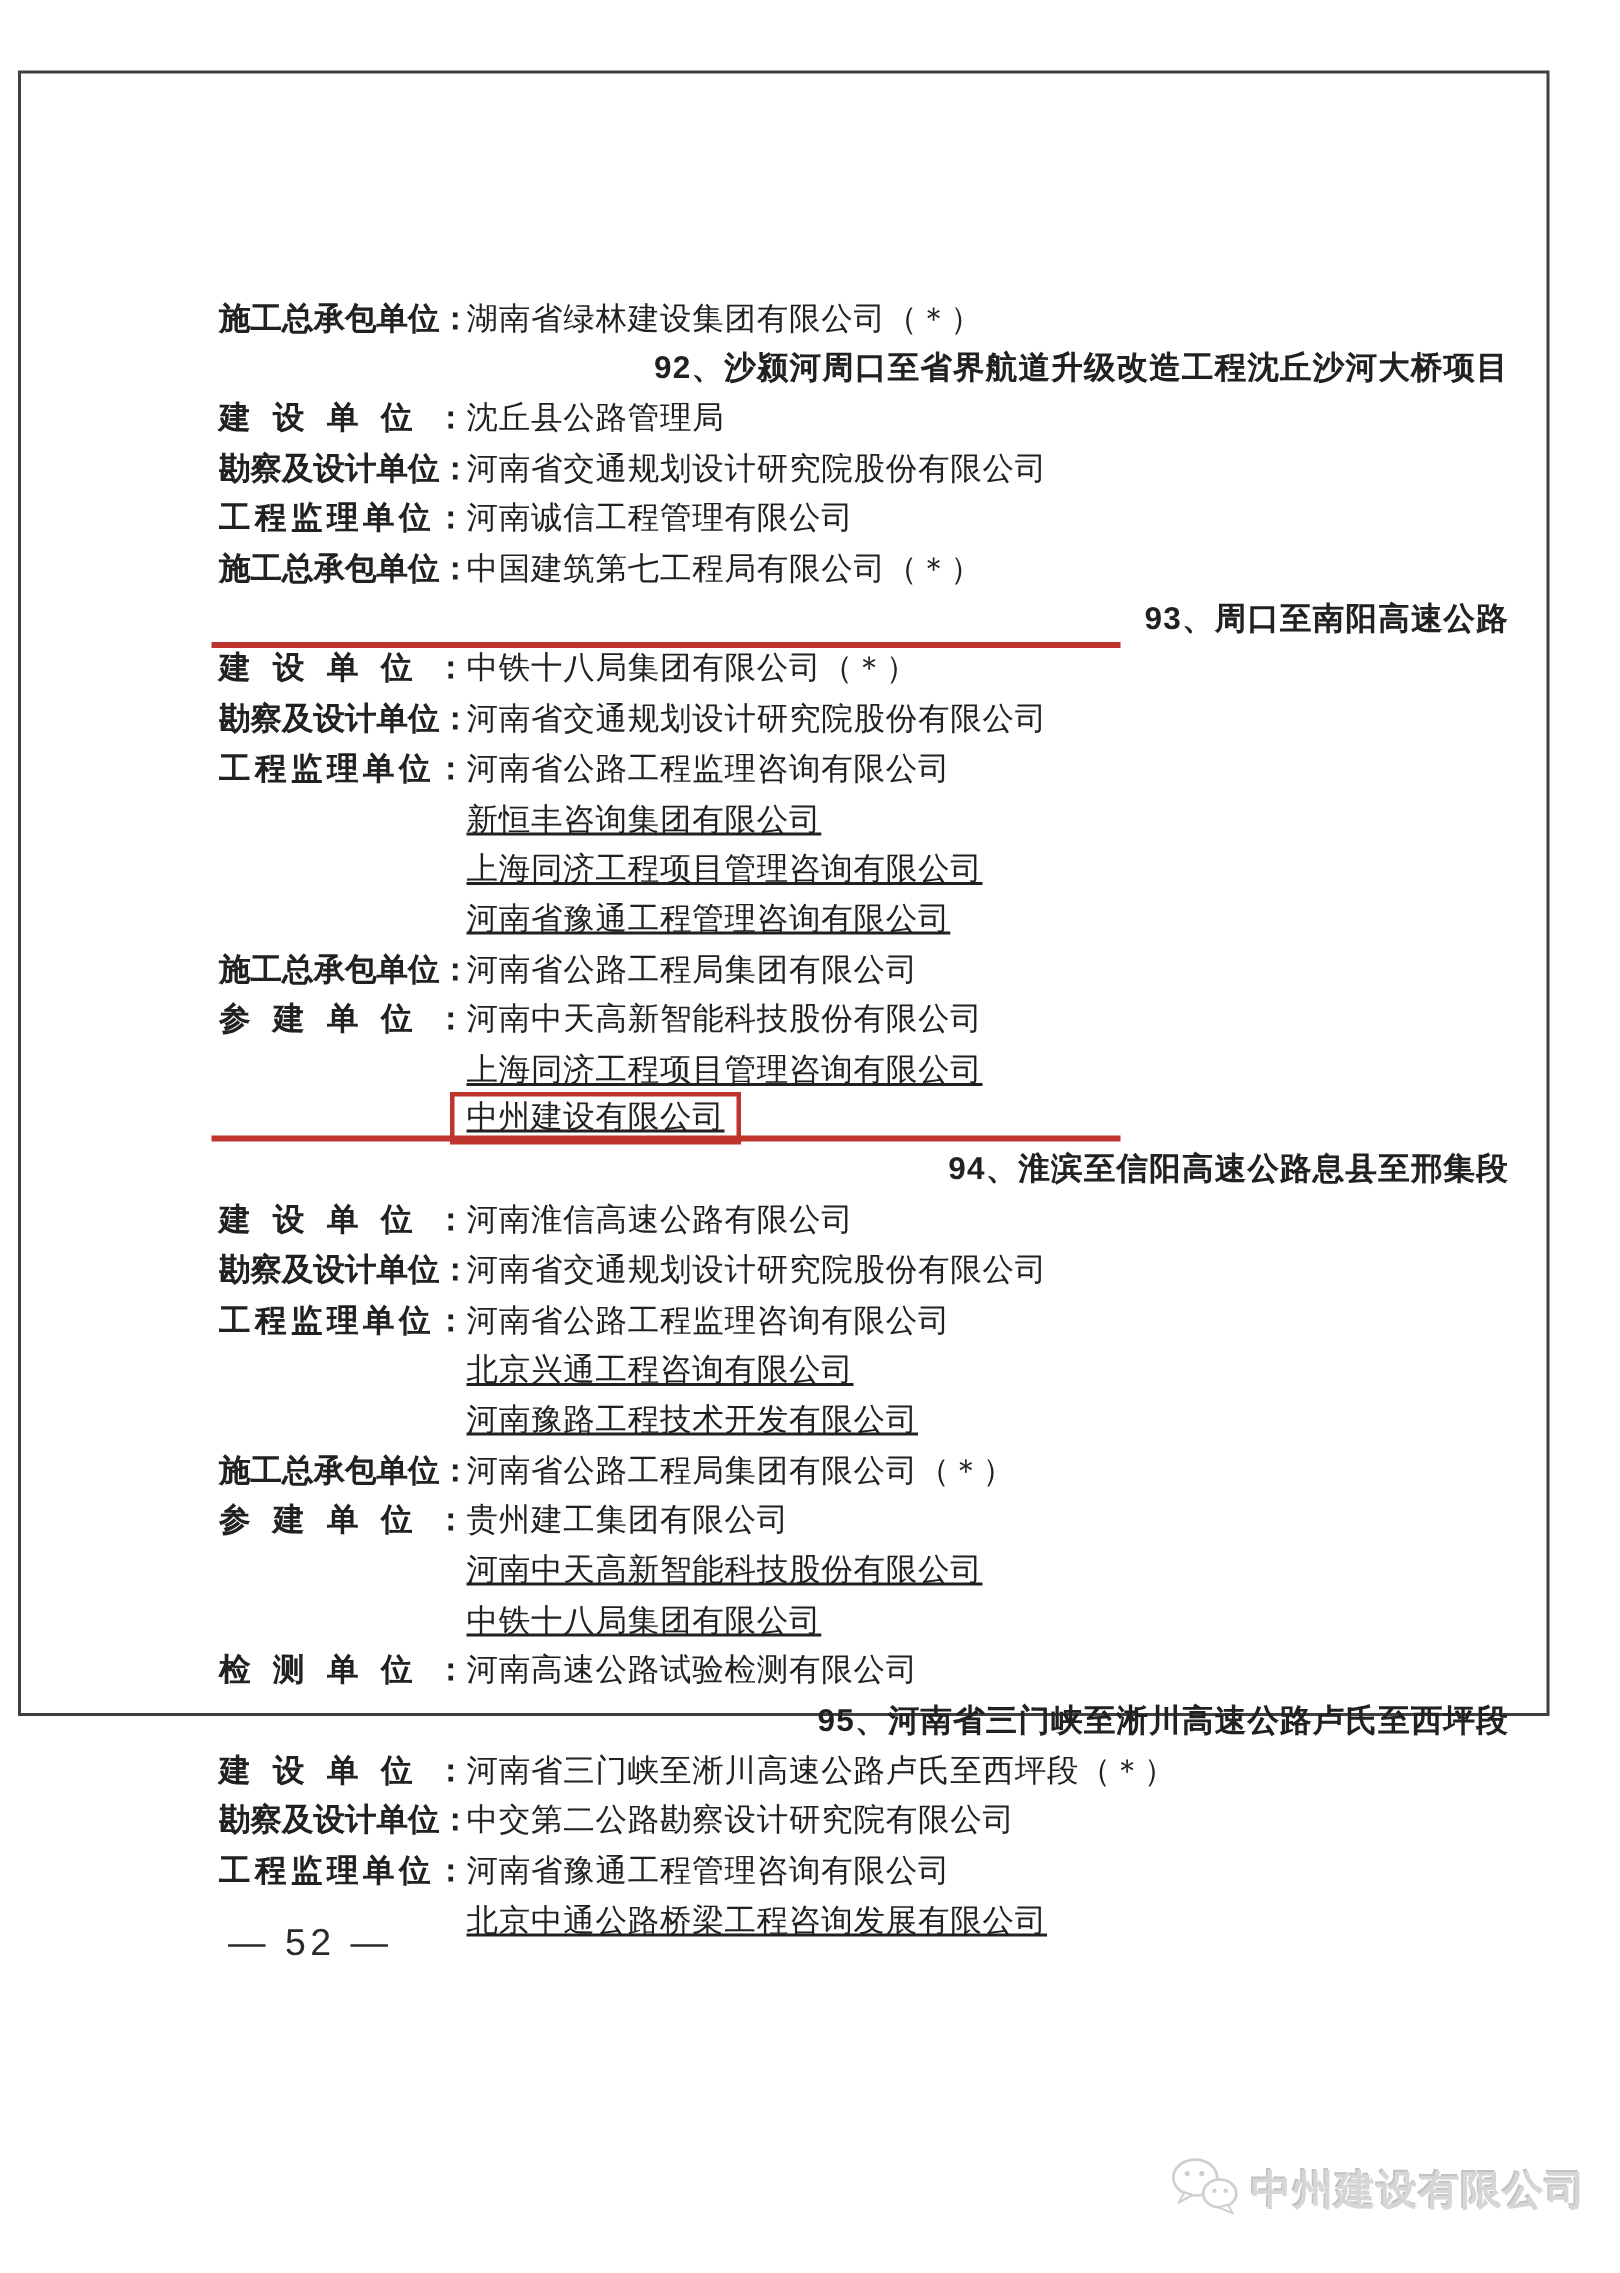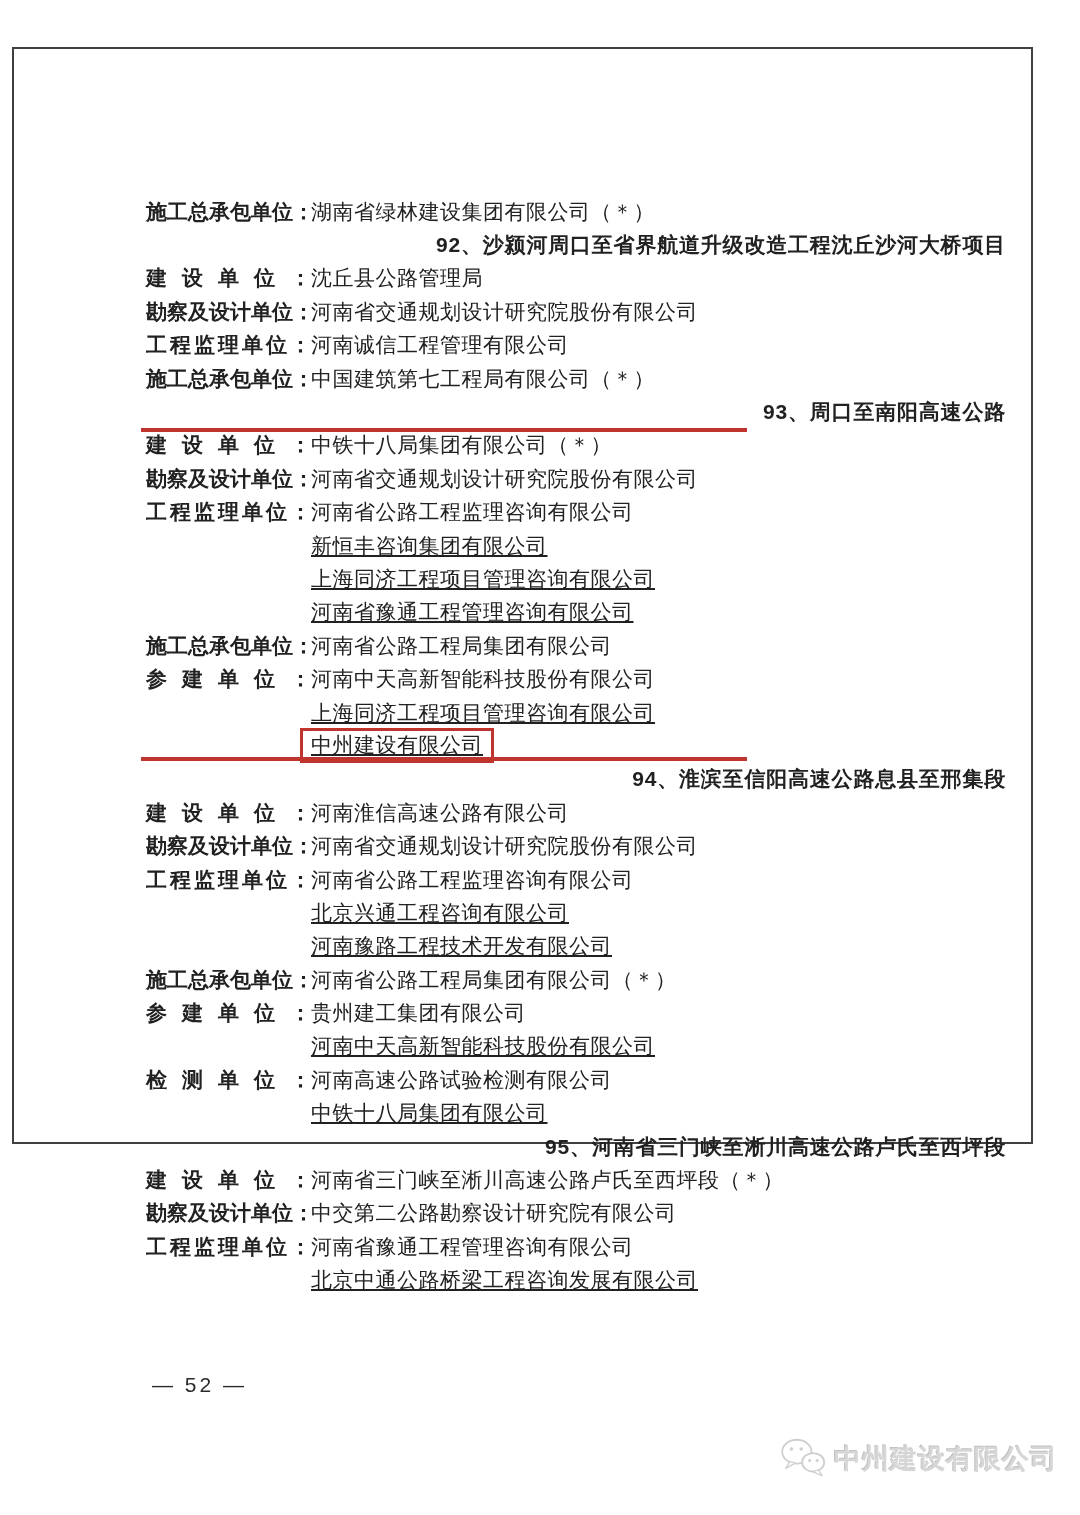--- a/index.html
+++ b/index.html
@@ -62,22 +62,22 @@
   .rule-row .red-rule { bottom: auto; top: -6px; }
   .value.boxed {
     border: 3px solid var(--red);
     padding: 0 8px 2px 8px;
     margin-left: -11px;
     line-height: 27px;
   }
   .page-number {
     position: absolute;
     left: 138px;
-    top: 1324px;
-    font-size: 21px;
+    top: 1232px;
+    font-size: 25px;
     letter-spacing: 3px;
     color: #2a2a2a;
   }
   .watermark {
     position: absolute;
     left: 780px; top: 1436px;
     display: flex;
     align-items: center;
     gap: 8px;
     white-space: nowrap;
@@ -186,26 +186,26 @@
         <span class="field-label">施工总承包单位：</span>
         <span class="value">河南省公路工程局集团有限公司（＊）</span>
       </div>
       <div class="row field-row">
         <span class="field-label">参建单位：</span>
         <span class="value">贵州建工集团有限公司</span>
       </div>
       <div class="row cont-row">
         <span class="value">河南中天高新智能科技股份有限公司</span>
       </div>
+      <div class="row cont-row">
+        <span class="value">中铁十八局集团有限公司</span>
+      </div>
       <div class="row field-row">
         <span class="field-label">检测单位：</span>
         <span class="value">河南高速公路试验检测有限公司</span>
-      </div>
-      <div class="row cont-row">
-        <span class="value">中铁十八局集团有限公司</span>
       </div>
       <div class="row heading-row">
         <span class="heading-text">95、河南省三门峡至淅川高速公路卢氏至西坪段</span>
       </div>
       <div class="row field-row">
         <span class="field-label">建设单位：</span>
         <span class="value">河南省三门峡至淅川高速公路卢氏至西坪段（＊）</span>
       </div>
       <div class="row field-row">
         <span class="field-label">勘察及设计单位：</span>

